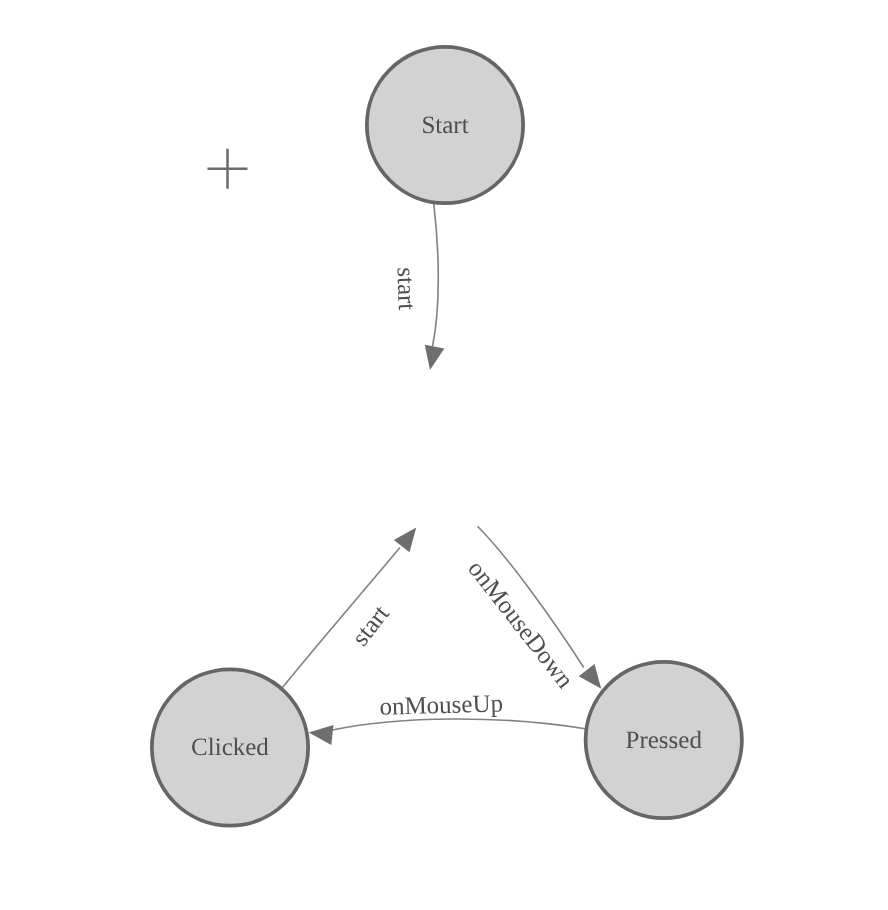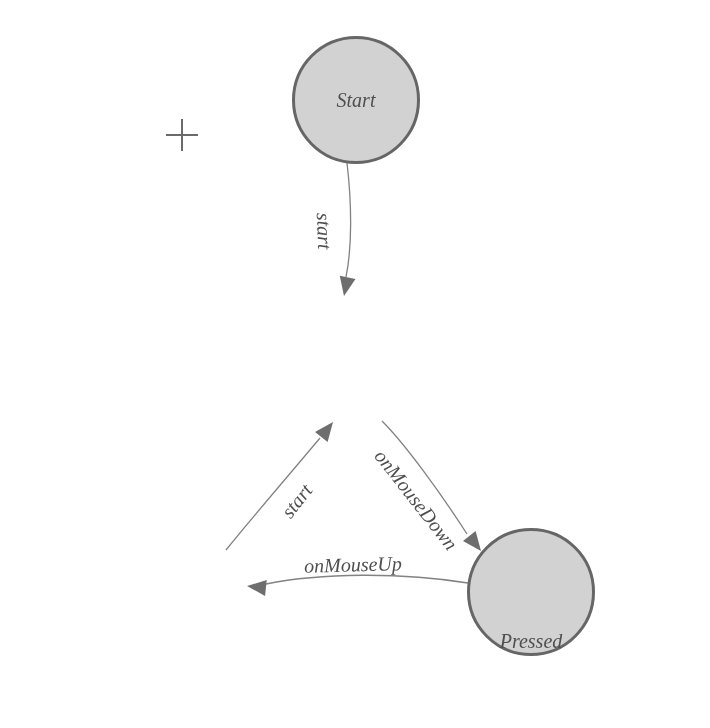--- a/index.html
+++ b/index.html
@@ -7,21 +7,20 @@
     padding: 0;
     background: #ffffff;
     font-family: "Liberation Serif", "DejaVu Serif", serif;
   }
   .canvas {
     position: relative;
     width: 710px;
     height: 728px;
     background: #ffffff;
     overflow: hidden;
-    font-style: italic;
   }
   .edges-layer {
     position: absolute;
     left: 0;
     top: 0;
   }
   .edge {
     fill: none;
     stroke: #828282;
     stroke-width: 1.3;
@@ -97,22 +96,25 @@
 
     <path class="edge" d="M 468,583 C 400,572 320,573 266,584"></path>
     <path class="arrowhead" d="M 0,0 L -19,-8 L -19,8 Z" transform="translate(247,586) rotate(186)"></path>
   </svg>
 
   <div class="node" style="left:292px; top:36px;">
     <span class="node-label">Start</span>
   </div>
 
 
+  <div class="node" style="left:120px; top:534px;">
+    <span class="node-label">Clicked</span>
+  </div>
 
-  <div class="node" style="left:467px; top:528px;align-items:flex-end;">
+  <div class="node" style="left:467px; top:528px;">
     <span class="node-label">Pressed</span>
   </div>
 
   <div class="edge-label" style="left:324px; top:231px; transform:translate(-50%,-50%) rotate(88deg);">start</div>
 
   <div class="edge-label" style="left:297px; top:501px; transform:translate(-50%,-50%) rotate(-52deg);">start</div>
 
   <div class="edge-label" style="left:416px; top:500px; transform:translate(-50%,-50%) rotate(52deg);">onMouseDown</div>
 
   <div class="edge-label" style="left:353px; top:565px; transform:translate(-50%,-50%) rotate(-1.5deg);">onMouseUp</div>

